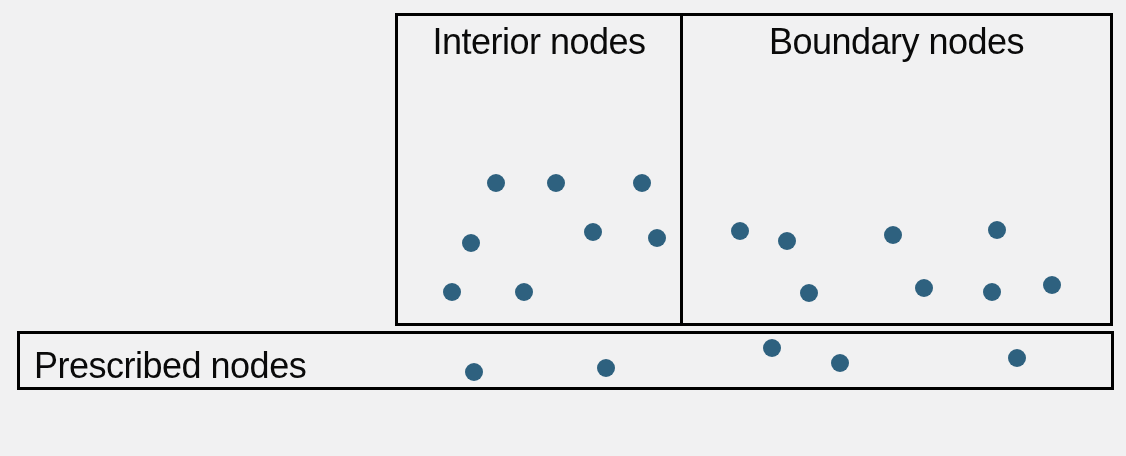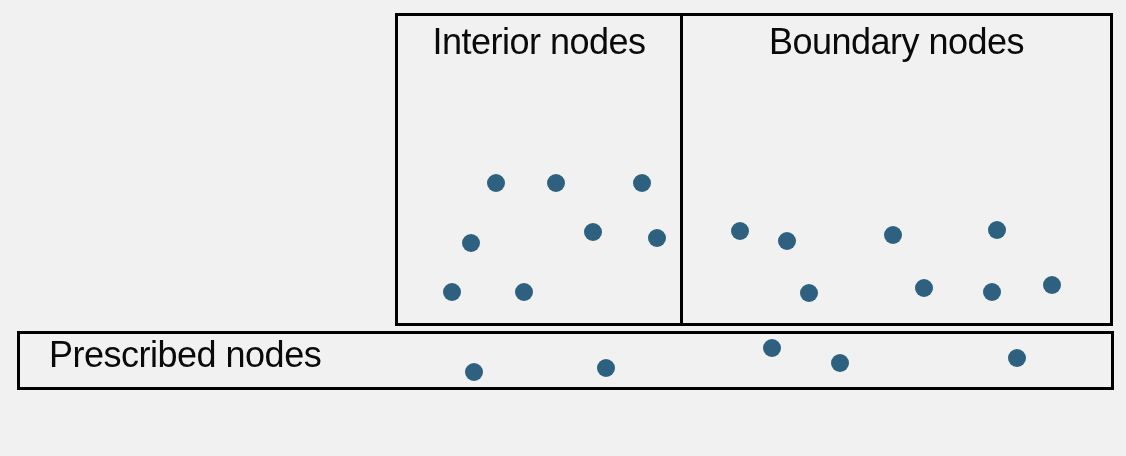--- a/index.html
+++ b/index.html
@@ -33,22 +33,22 @@
     position: absolute;
     top: 5px;
     left: 0;
     width: 100%;
     text-align: center;
   }
   .label-row {
     position: absolute;
     inset: 0;
     display: flex;
-    align-items: flex-start;
-    padding-left: 29px;
+    align-items: flex-end;
+    padding-left: 14px;
   }
   .dot {
     position: absolute;
     border-radius: 50%;
   }
 </style>
 </head>
 <body>
 
 <div class="canvas" style="width: 1126px; height: 456px; background: rgb(241, 241, 242);">

